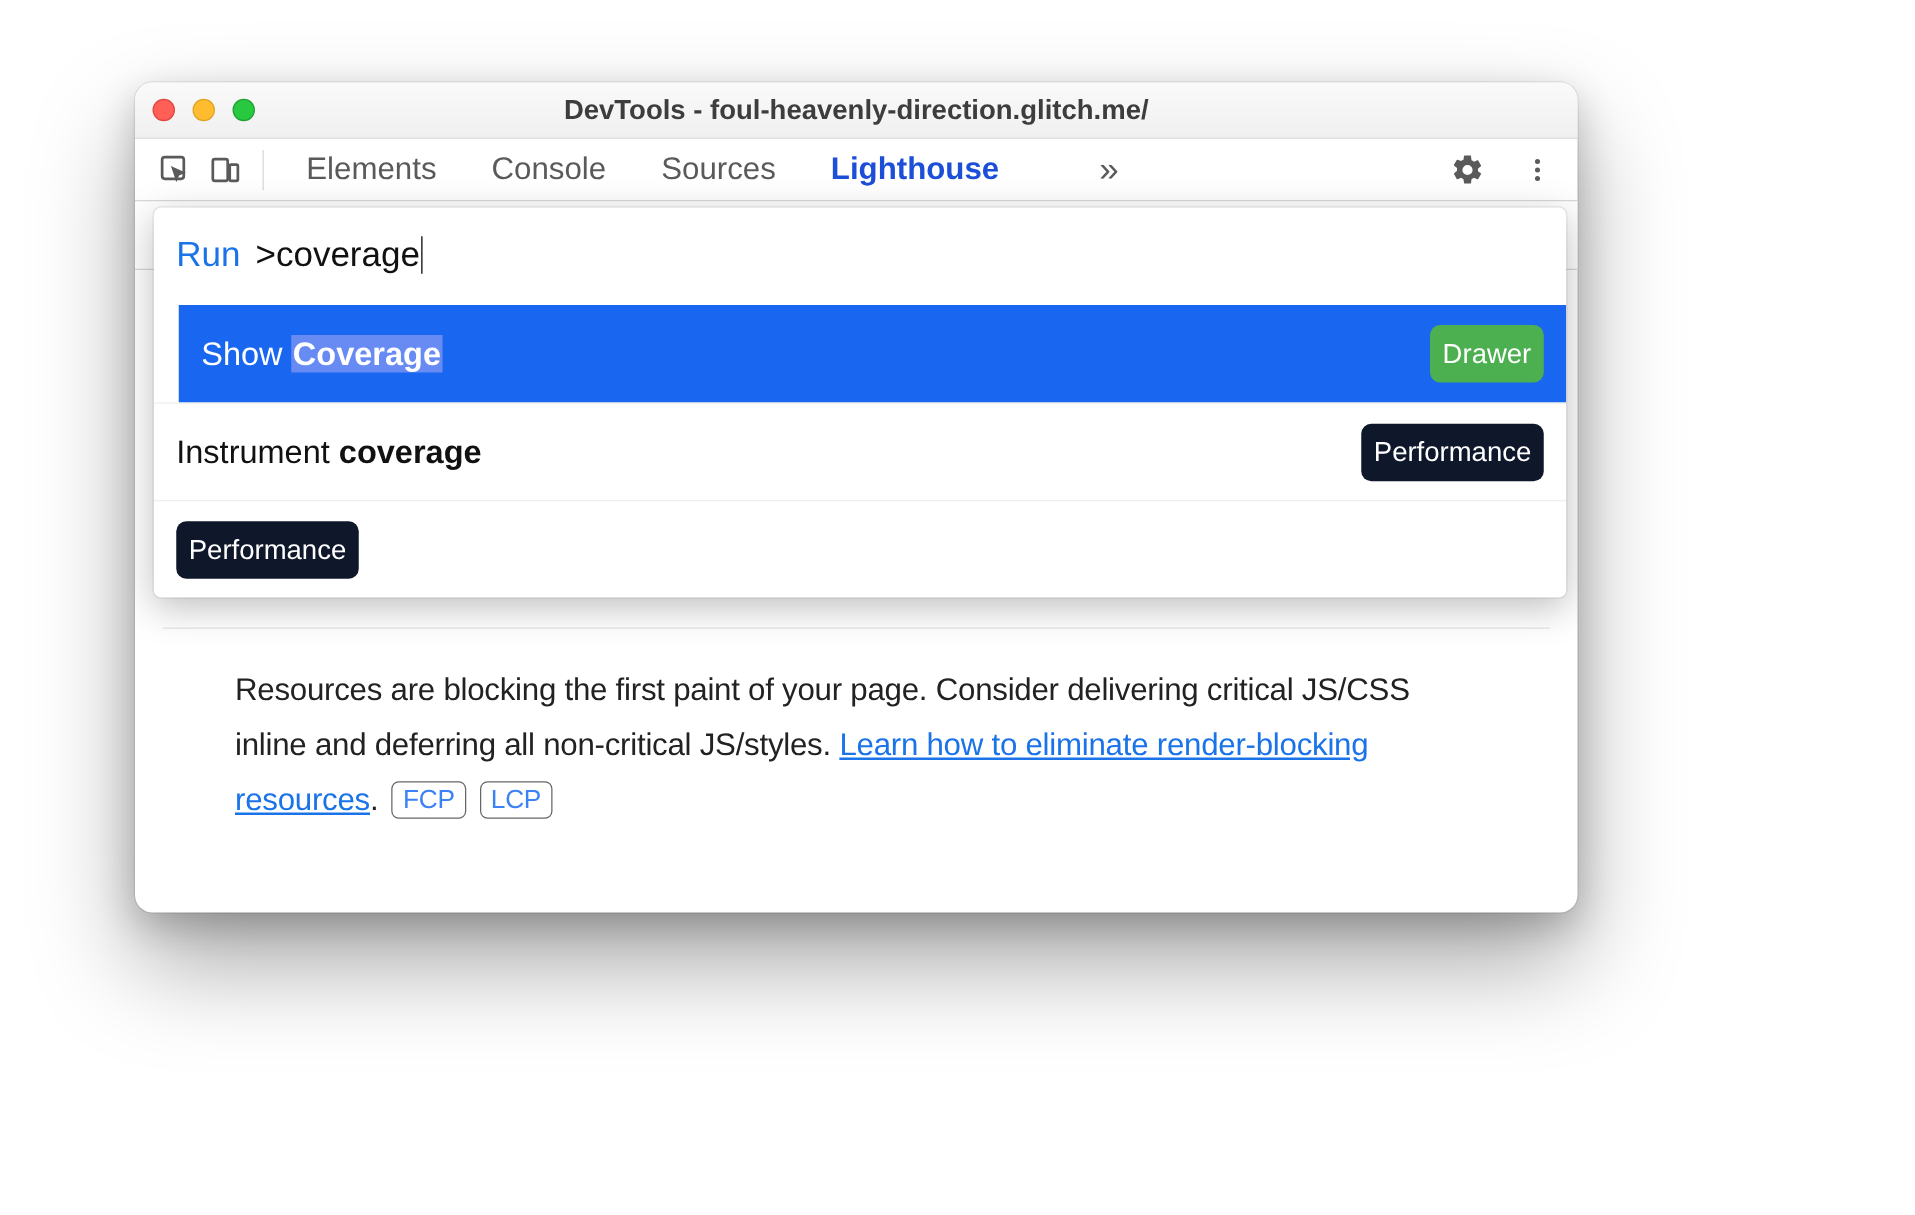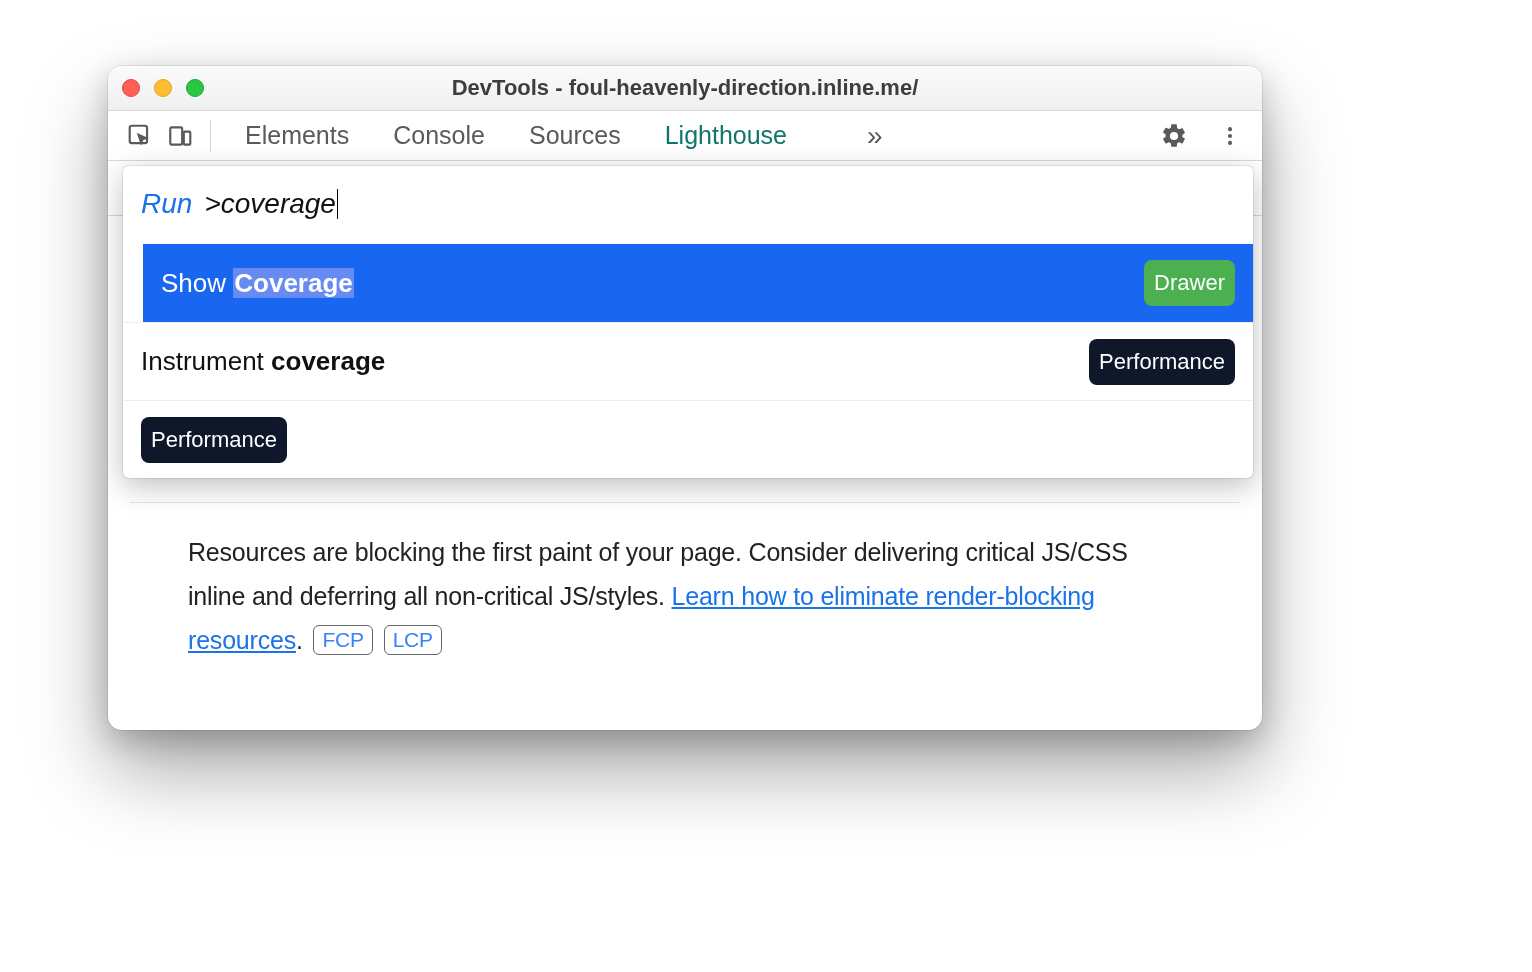--- a/index.html
+++ b/index.html
@@ -60,21 +60,21 @@
   }
   .tb-icon {
     width:40px; height:40px;
     display:flex;align-items:center;justify-content:center;
     cursor:pointer;
     color:#5a5a5a;
   }
   .tb-sep { width:1px; height:32px; background:#d8d8d8; margin:0 10px; }
   .tabs { display:flex; gap:44px; margin-left:24px; align-items:center; }
   .tab { color:#5a5a5a; cursor:pointer; }
-  .tab.active { color:#0f766e; font-weight:400; }
+  .tab.active { color:#1d4ed8; font-weight:700; }
   .chevrons { margin-left:36px; color:#5a5a5a; font-size:28px; }
   .tb-right { margin-left:auto; display:flex; align-items:center; gap:16px; }
 
   .secondary-bar {
     height: 55px;
     border-bottom: 1px solid #d8d8d8;
     background:#fff;
   }
 
   .popup {
@@ -87,21 +87,20 @@
     box-shadow: 0 8px 30px rgba(0,0,0,0.25), 0 0 0 1px rgba(0,0,0,.08);
     z-index: 100;
     overflow:hidden;
   }
   .cmd-input {
     padding: 22px 18px 24px;
     font-size: 28px;
     display:flex;
     align-items:center;
     gap:12px;
-    font-style:italic;
   }
   .run-label { color:#1a73e8; }
   .query { color:#111; display:flex; align-items:center; }
   .cursor { display:inline-block; width:1px; height:30px; background:#000; margin-left:1px; animation:blink 1.1s steps(1) infinite; }
   @keyframes blink { 50% { opacity:0; } }
 
   .result {
     display:flex;
     align-items:center;
     justify-content:space-between;
@@ -168,21 +167,21 @@
 </head>
 <body>
 
 <div class="window">
   <div class="titlebar">
     <div class="traffic">
       <div class="tl red"></div>
       <div class="tl yellow"></div>
       <div class="tl green"></div>
     </div>
-    <div class="titlebar-title">DevTools - foul-heavenly-direction.inline.me/</div>
+    <div class="titlebar-title">DevTools - foul-heavenly-direction.glitch.me/</div>
   </div>
 
   <div class="toolbar">
     <div class="tb-icon">
       <svg width="26" height="26" viewBox="0 0 24 24" fill="none" stroke="currentColor" stroke-width="2">
         <rect x="2.5" y="2.5" width="16" height="16" rx="2"></rect>
         <path d="M9 9 L20 14 L15 16 L13 21 Z" fill="currentColor" stroke="none"></path>
       </svg>
     </div>
     <div class="tb-icon">

